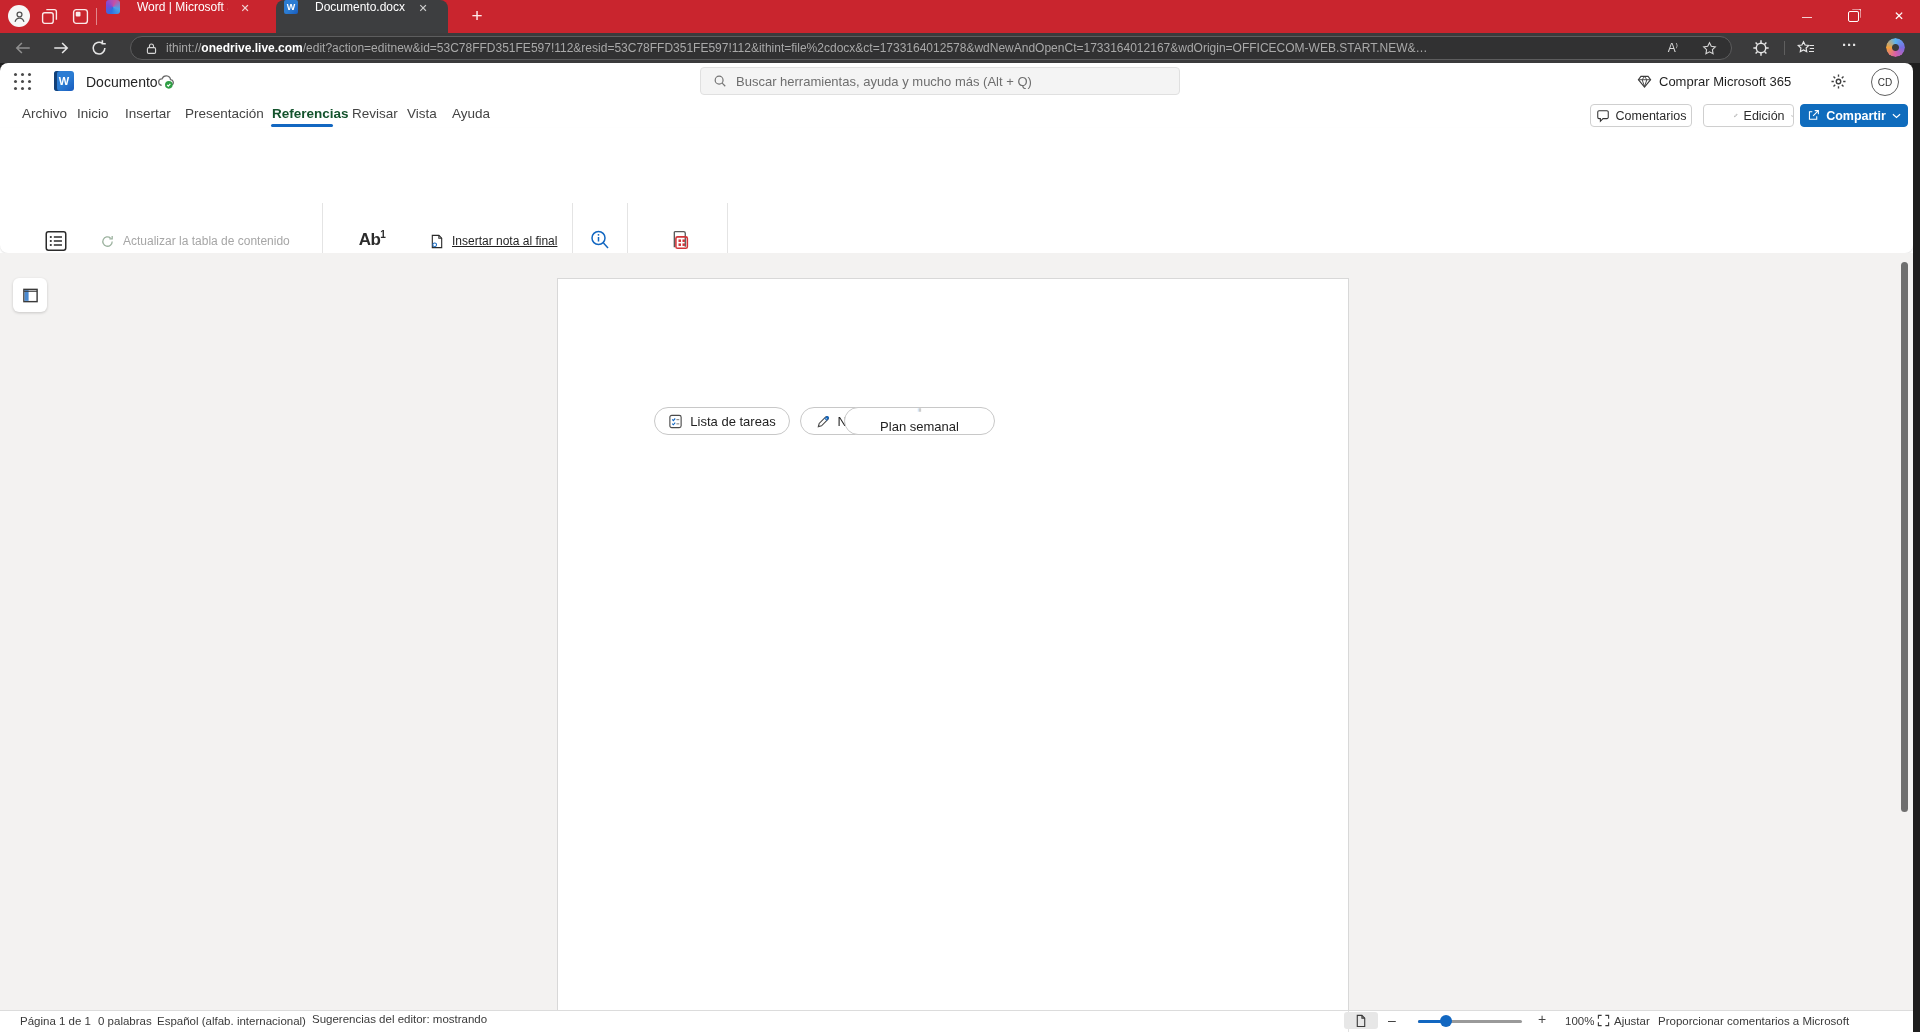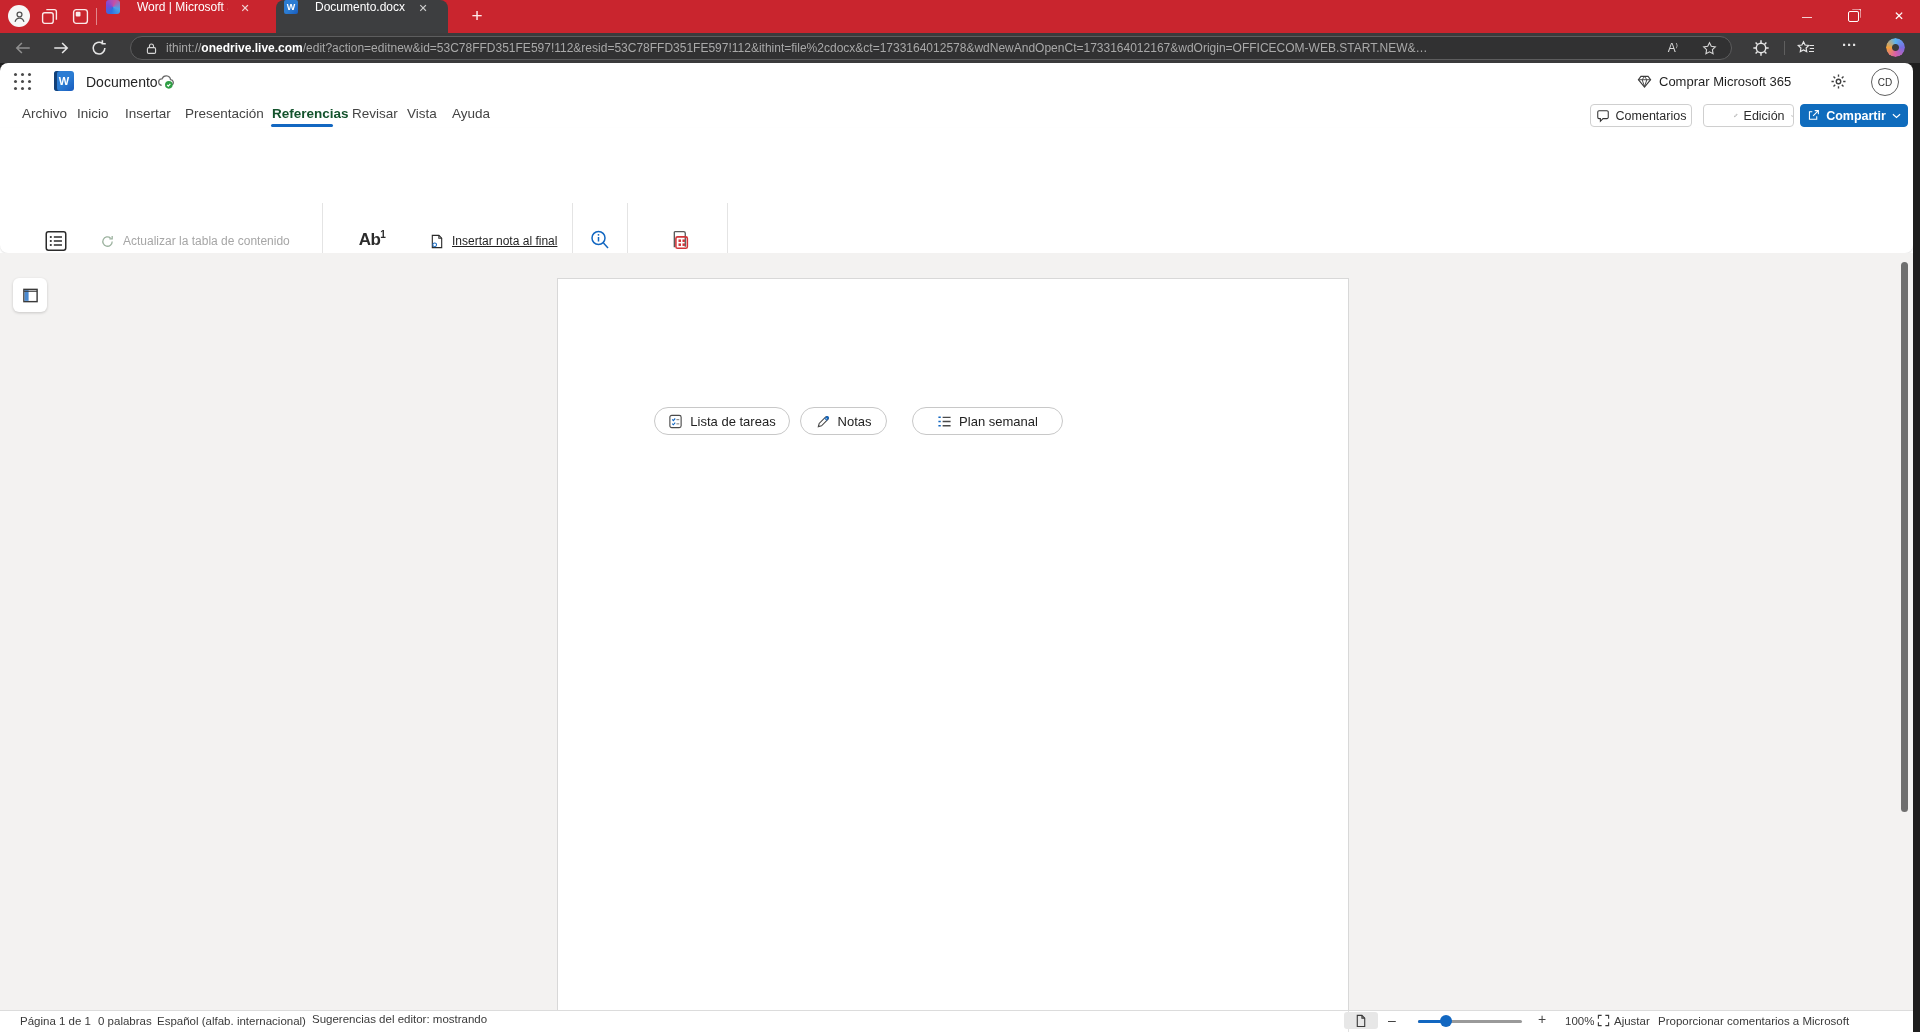--- a/index.html
+++ b/index.html
@@ -197,20 +197,27 @@
       </div>
     <div class="abs wordlogo">W</div>
     <div class="abs doc-title">Documento</div>
     <div class="abs" style="left:156px;top:9px;">
       <svg width="19" height="19" viewBox="0 0 20 20">
           <path d="M6 14a3.4 3.4 0 0 1 .4-6.8A4.6 4.6 0 0 1 15.3 8a3 3 0 0 1 1.2 5.7" fill="none" stroke="#6B6B6B" stroke-width="1.4"></path>
           <circle cx="13.5" cy="13.5" r="4" fill="#2E9E44"></circle>
           <path d="M11.7 13.6l1.2 1.2 2.2-2.4" fill="none" stroke="#FFF" stroke-width="1.2"></path>
         </svg>
     </div>
+    <div class="abs searchbox">
+      <svg width="14" height="14" viewBox="0 0 16 16">
+          <circle cx="7" cy="7" r="4.5" fill="none" stroke="#757575" stroke-width="1.4"></circle>
+          <path d="M10.5 10.5L14 14" stroke="#757575" stroke-width="1.4"></path>
+        </svg>
+      <span>Buscar herramientas, ayuda y mucho más (Alt + Q)</span>
+    </div>
     <div class="abs" style="left:1637px;top:11px;">
       <svg width="15" height="15" viewBox="0 0 16 16">
           <path d="M4.2 2.5h7.6l2.7 3.6L8 14 1.5 6.1z" fill="none" stroke="#3E3E3E" stroke-width="1.2"></path>
           <path d="M1.5 6.1h13M5.5 6.1L8 13.5l2.5-7.4L8 2.5z" fill="none" stroke="#3E3E3E" stroke-width="1"></path>
         </svg>
     </div>
     <div class="abs buytext" style="left:1659px;">Comprar Microsoft 365</div>
     <div class="abs" style="left:1830px;top:10px;">
       <svg width="17" height="17" viewBox="0 0 16 16" style="color:#404040;">
           <circle cx="8" cy="8" r="2.1" fill="none" stroke="currentColor" stroke-width="1.3"></circle>
@@ -370,21 +377,21 @@
       <span>Lista de tareas</span>
     </div>
     <div class="abs pill" style="left:800px;width:87px;">
       <svg width="15" height="15" viewBox="0 0 16 16">
           <path d="M2.5 13.5l.9-3.4 7-7a1.8 1.8 0 0 1 2.5 2.5l-7 7z" fill="none" stroke="#4A4A4A" stroke-width="1.2"></path>
           <path d="M9.2 4.3l2.5 2.5z" stroke="#1267C1" stroke-width="1.2"></path>
           <path d="M10 3.5l2.5 2.5 1-1a1.8 1.8 0 0 0-2.5-2.5z" fill="#1267C1"></path>
         </svg>
       <span>Notas</span>
     </div>
-    <div class="abs pill" style="left:912px;width:151px;">
+    <div class="abs pill" style="left:844px;width:151px;flex-direction:column;">
       <svg width="15" height="15" viewBox="0 0 16 16">
           <path d="M1.5 3.5h2.5M1.5 8h2.5M1.5 12.5h2.5" stroke="#1267C1" stroke-width="1.6"></path>
           <path d="M6 3.5h8.5M6 8h8.5M6 12.5h8.5" stroke="#4A4A4A" stroke-width="1.4"></path>
         </svg>
       <span>Plan semanal</span>
     </div>
 
     <div class="abs scrollthumb"></div>
 
     <div class="abs statusbar"></div>

